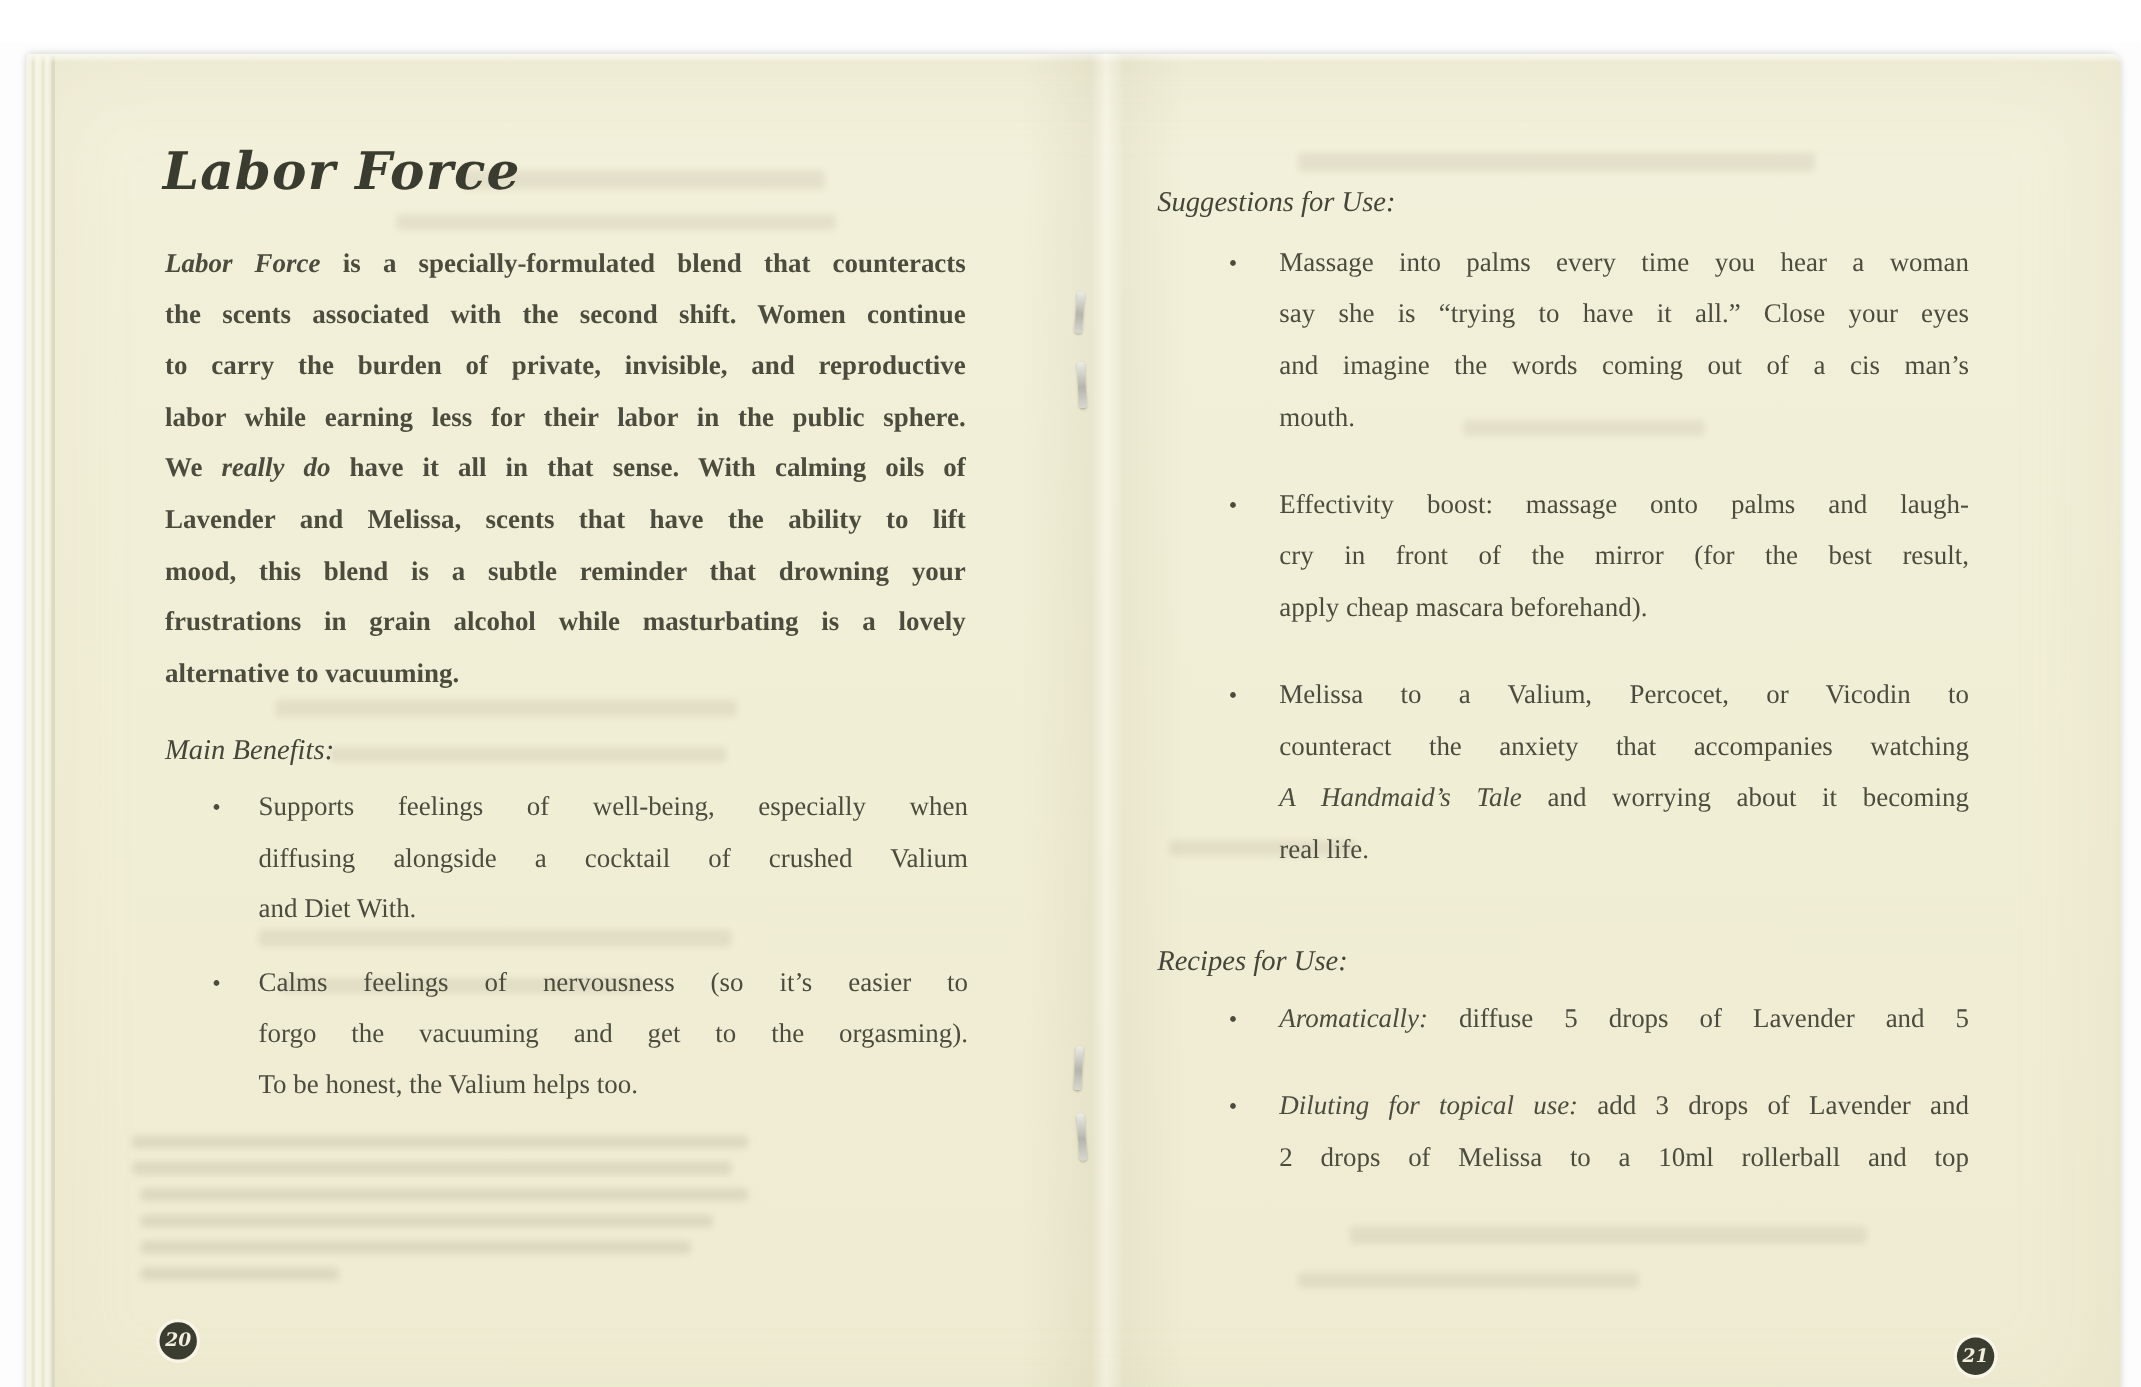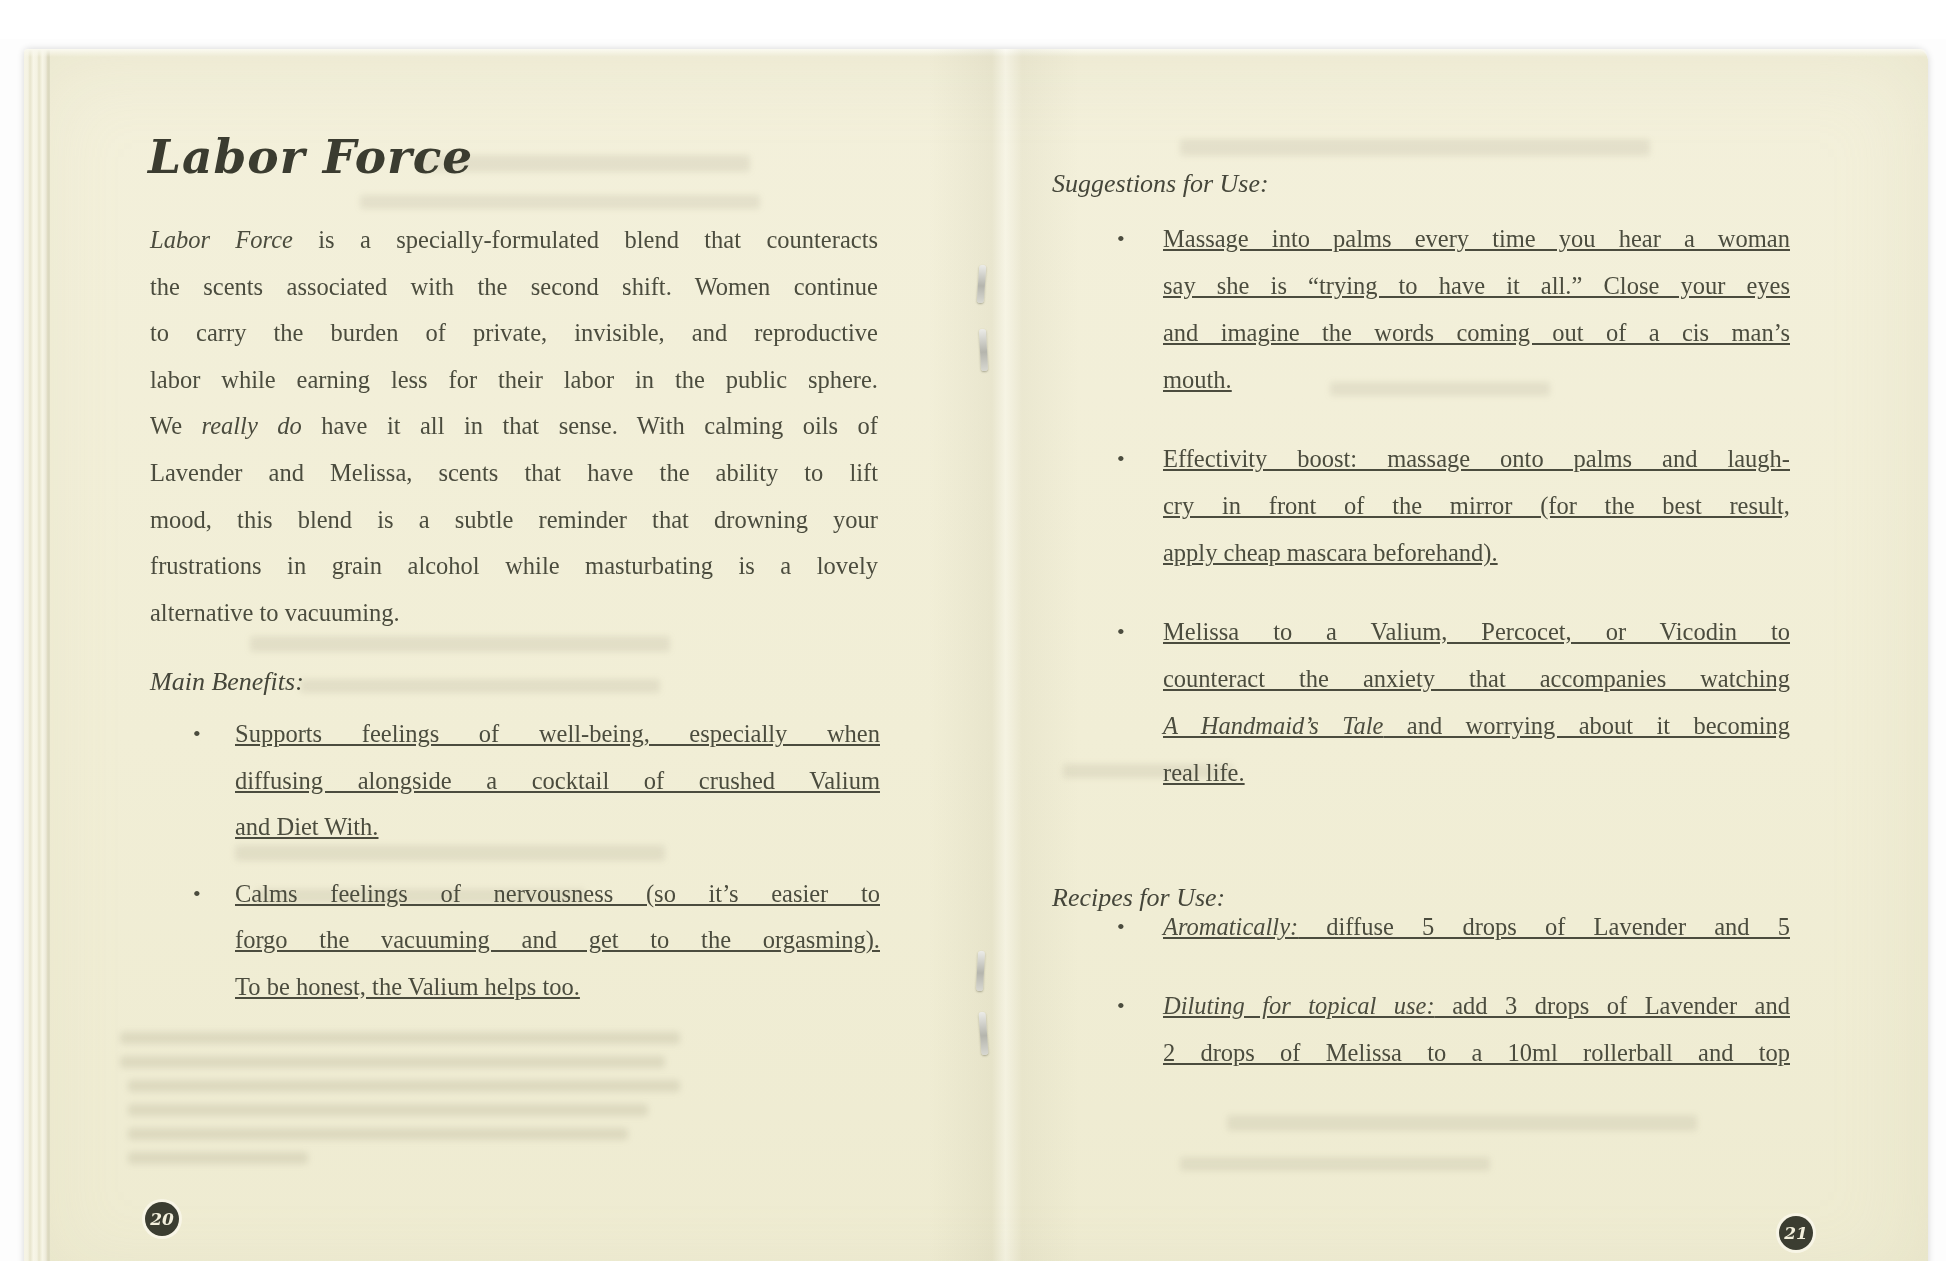--- a/index.html
+++ b/index.html
@@ -26,21 +26,21 @@
   .sec-heading{position:absolute;font-style:italic;font-weight:400;font-size:26px;color:#45463a;}
   .bullets{position:absolute;font-size:24.5px;color:#4b4c3e;}
   .bullet-row{display:flex;}
   .bullets.lh-left .bullet-row{margin-bottom:20px;}
   .bullets.lh-left{line-height:46.6px;}
   .bullets.lh-right{line-height:47px;}
   .bullets.lh-right .bullet-row{margin-bottom:32px;}
   .bullet-dot{flex:0 0 auto;font-size:22px;}
   .bullets.lh-left .bullet-dot{width:42px;}
   .bullets.lh-right .bullet-dot{width:46px;}
-  .bullet-text{flex:1 1 auto;text-decoration:underline;}
+  .bullet-text{flex:1 1 auto;}
   .page-badge{position:absolute;width:34px;height:34px;border-radius:50%;background:#3b3d31;
         color:#f2efdc;display:flex;align-items:center;justify-content:center;
         font-family:"DejaVu Serif",serif;font-style:italic;font-weight:700;font-size:17px;
         box-shadow:0 0 0 3px rgba(248,246,232,0.9);}
   .staple{position:absolute;width:7px;border-radius:3px;
         background:linear-gradient(180deg,#ecece8,#b5b5ad 55%,#d8d8d1);
         box-shadow:0 1px 2px rgba(90,90,70,0.45);}
   .ghost{position:absolute;background:rgba(110,108,80,0.115);filter:blur(3px);border-radius:4px;}
   .ghost.small{background:rgba(110,108,80,0.14);}
   i{font-style:italic;}
@@ -73,21 +73,21 @@
   <div class="ghost small" style="left:128px;top:1089px;width:500px;height:12px;"></div>
   <div class="ghost small" style="left:128px;top:1113px;width:180px;height:12px;"></div>
   <div class="ghost" style="left:1180px;top:100px;width:470px;height:17px;"></div>
   <div class="ghost" style="left:1330px;top:343px;width:220px;height:14px;"></div>
   <div class="ghost" style="left:1063px;top:725px;width:170px;height:14px;"></div>
   <div class="ghost" style="left:1227px;top:1076px;width:470px;height:16px;"></div>
   <div class="ghost" style="left:1180px;top:1118px;width:310px;height:14px;"></div>
 
   <div>
     <div class="page-title">Labor Force</div>
-    <div class="body-col" style="left:150px;top:178px;width:728px;">
+    <div class="body-col" style="left:150px;top:178px;width:728px;font-weight:bold;">
         <div class="tline"><i>Labor Force</i> is a specially-formulated blend that counteracts</div>
         <div class="tline">the scents associated with the second shift. Women continue</div>
         <div class="tline">to carry the burden of private, invisible, and reproductive</div>
         <div class="tline">labor while earning less for their labor in the public sphere.</div>
         <div class="tline">We <i>really do</i> have it all in that sense. With calming oils of</div>
         <div class="tline">Lavender and Melissa, scents that have the ability to lift</div>
         <div class="tline">mood, this blend is a subtle reminder that drowning your</div>
         <div class="tline">frustrations in grain alcohol while masturbating is a lovely</div>
         <div class="tline tline-last">alternative to vacuuming.</div>
       </div>
@@ -136,21 +136,21 @@
         <div class="bullet-row">
           <span class="bullet-dot">•</span>
           <div class="bullet-text">
             <div class="tline">Melissa to a Valium, Percocet, or Vicodin to</div>
             <div class="tline">counteract the anxiety that accompanies watching</div>
             <div class="tline"><i>A Handmaid’s Tale</i> and worrying about it becoming</div>
             <div class="tline tline-last">real life.</div>
           </div>
         </div>
       </div>
-    <div class="sec-heading" style="left:1052px;top:844px;">Recipes for Use:</div>
+    <div class="sec-heading" style="left:1052px;top:820px;">Recipes for Use:</div>
     <div class="bullets lh-right" style="left:1117px;top:864px;width:673px;">
         <div class="bullet-row">
           <span class="bullet-dot">•</span>
           <div class="bullet-text">
             <div class="tline"><i>Aromatically:</i> diffuse 5 drops of Lavender and 5</div>
           </div>
         </div>
         <div class="bullet-row">
           <span class="bullet-dot">•</span>
           <div class="bullet-text">

